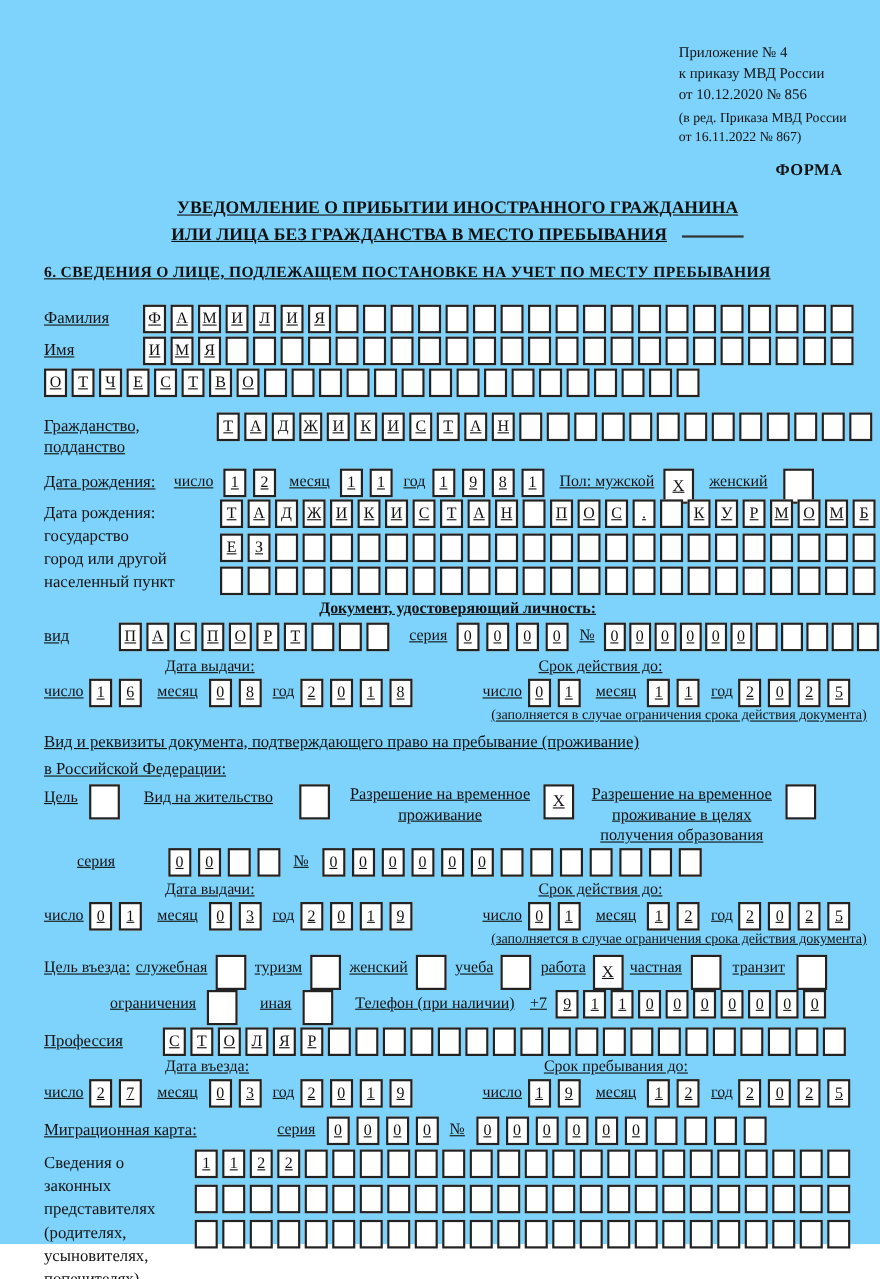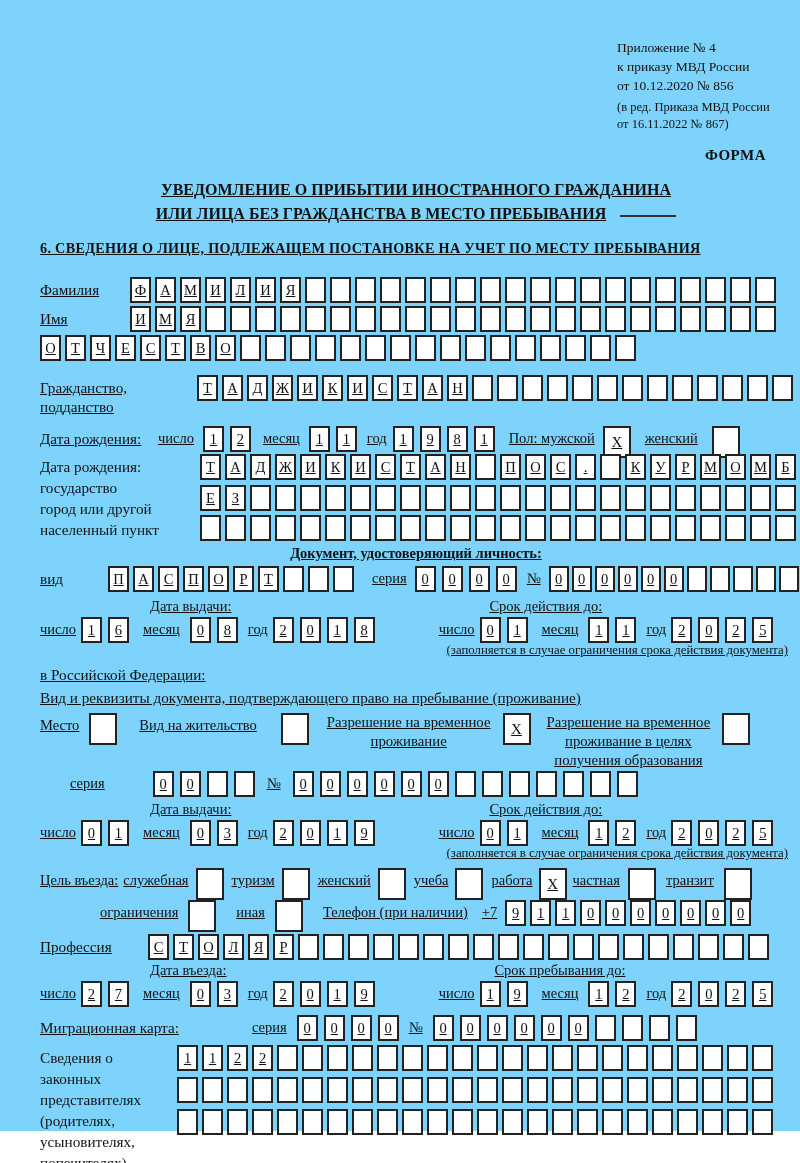--- a/index.html
+++ b/index.html
@@ -384,25 +384,25 @@
       <span class="dlabel" style="margin-left:4px">год</span>
       <div class="cells dcells" style="margin-left:5px">
           <span class="cell">2</span>
           <span class="cell">0</span>
           <span class="cell">2</span>
           <span class="cell">5</span>
         </div>
     </div>
     <div class="note">(заполняется в случае ограничения срока действия документа)</div>
 
+    <div class="plain-text mb5">Вид и реквизиты документа, подтверждающего право на пребывание (проживание)</div>
     <div class="plain-text mb3">в Российской Федерации:</div>
-    <div class="plain-text mb5">Вид и реквизиты документа, подтверждающего право на пребывание (проживание)</div>
 
     <div class="row" style="min-height:58px;">
-      <span class="dlabel">Место</span>
+      <span class="dlabel">Цель</span>
       <span class="checkbox" style="margin-left:10px"></span>
       <span class="dlabel" style="margin-left:22px">Вид на жительство</span>
       <span class="checkbox" style="margin-left:24px"></span>
       <div class="opt-center" style="margin-left:18px">
         <div>Разрешение на временное</div>
         <div>проживание</div>
       </div>
       <span class="checkbox" style="margin-left:12px">X</span>
       <div class="opt-center" style="margin-left:16px">
         <div>Разрешение на временное</div>

